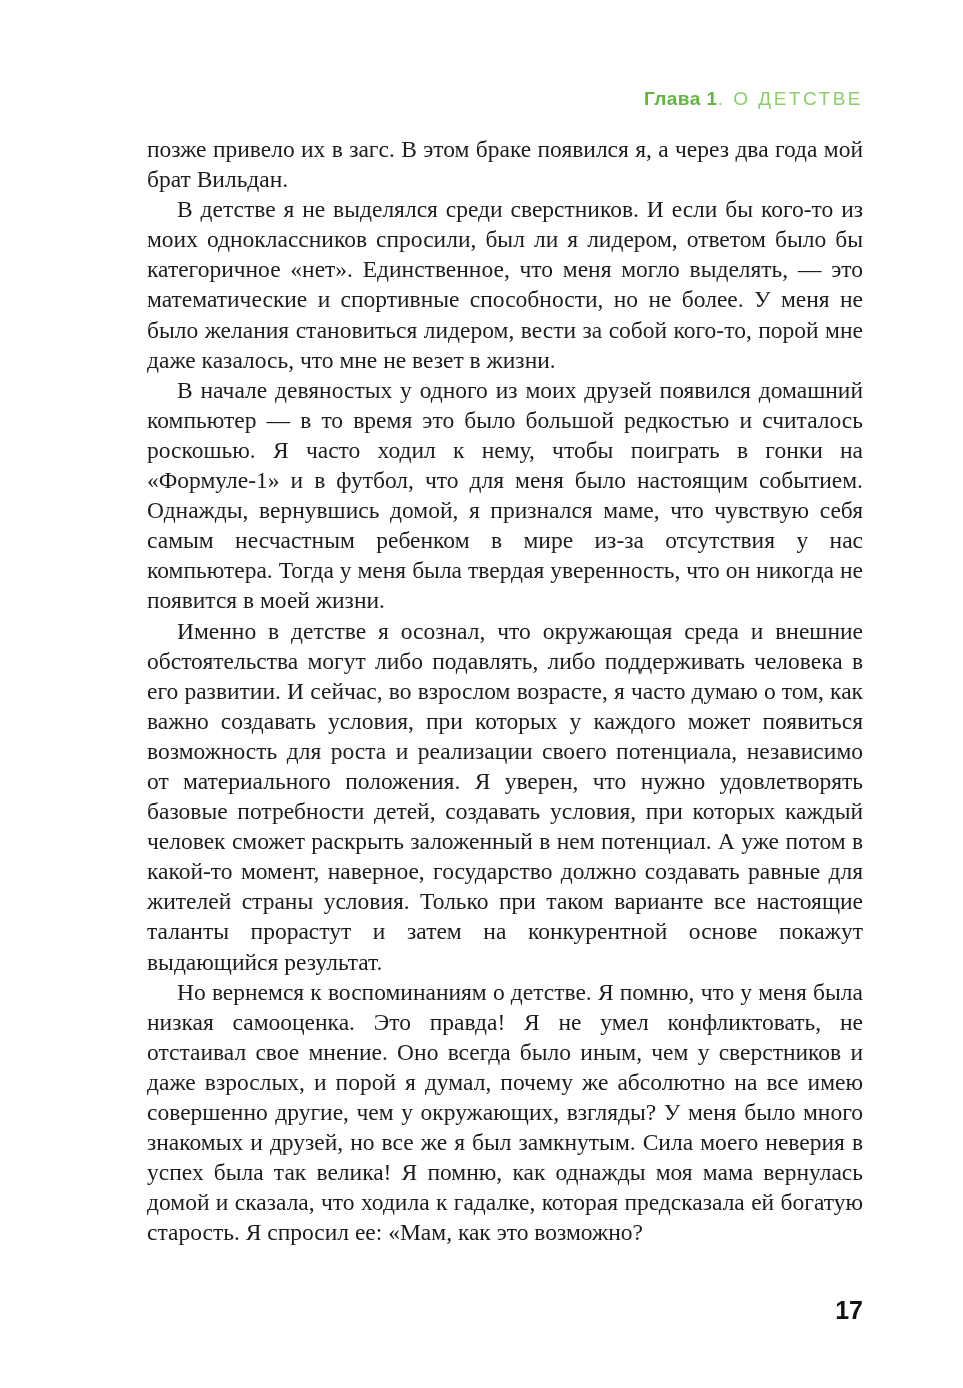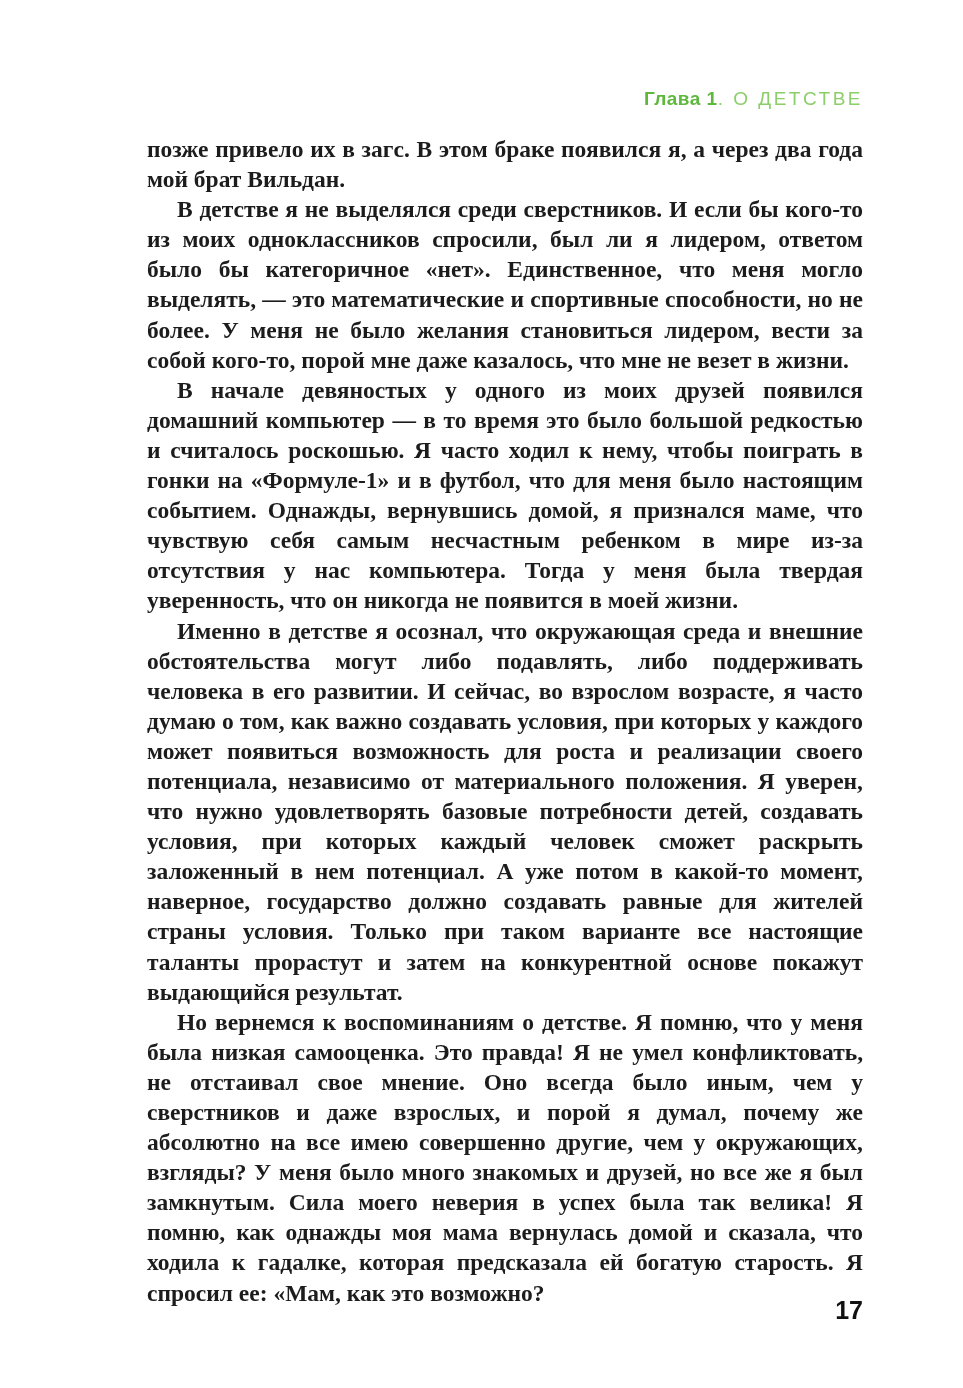--- a/index.html
+++ b/index.html
@@ -40,21 +40,20 @@
     top: 134px;
     left: 147px;
     width: 716px;
     color: #1c1c1c;
     font-size: 23.5px;
     line-height: 30.1px;
     text-align: justify;
   }
   .text-column p {
     text-indent: 0;
-    font-weight: bold;
   }
   .text-column p.indent {
     text-indent: 30px;
   }
   .folio {
     position: absolute;
     top: 1276px;
     left: 147px;
     width: 716px;
     text-align: right;

